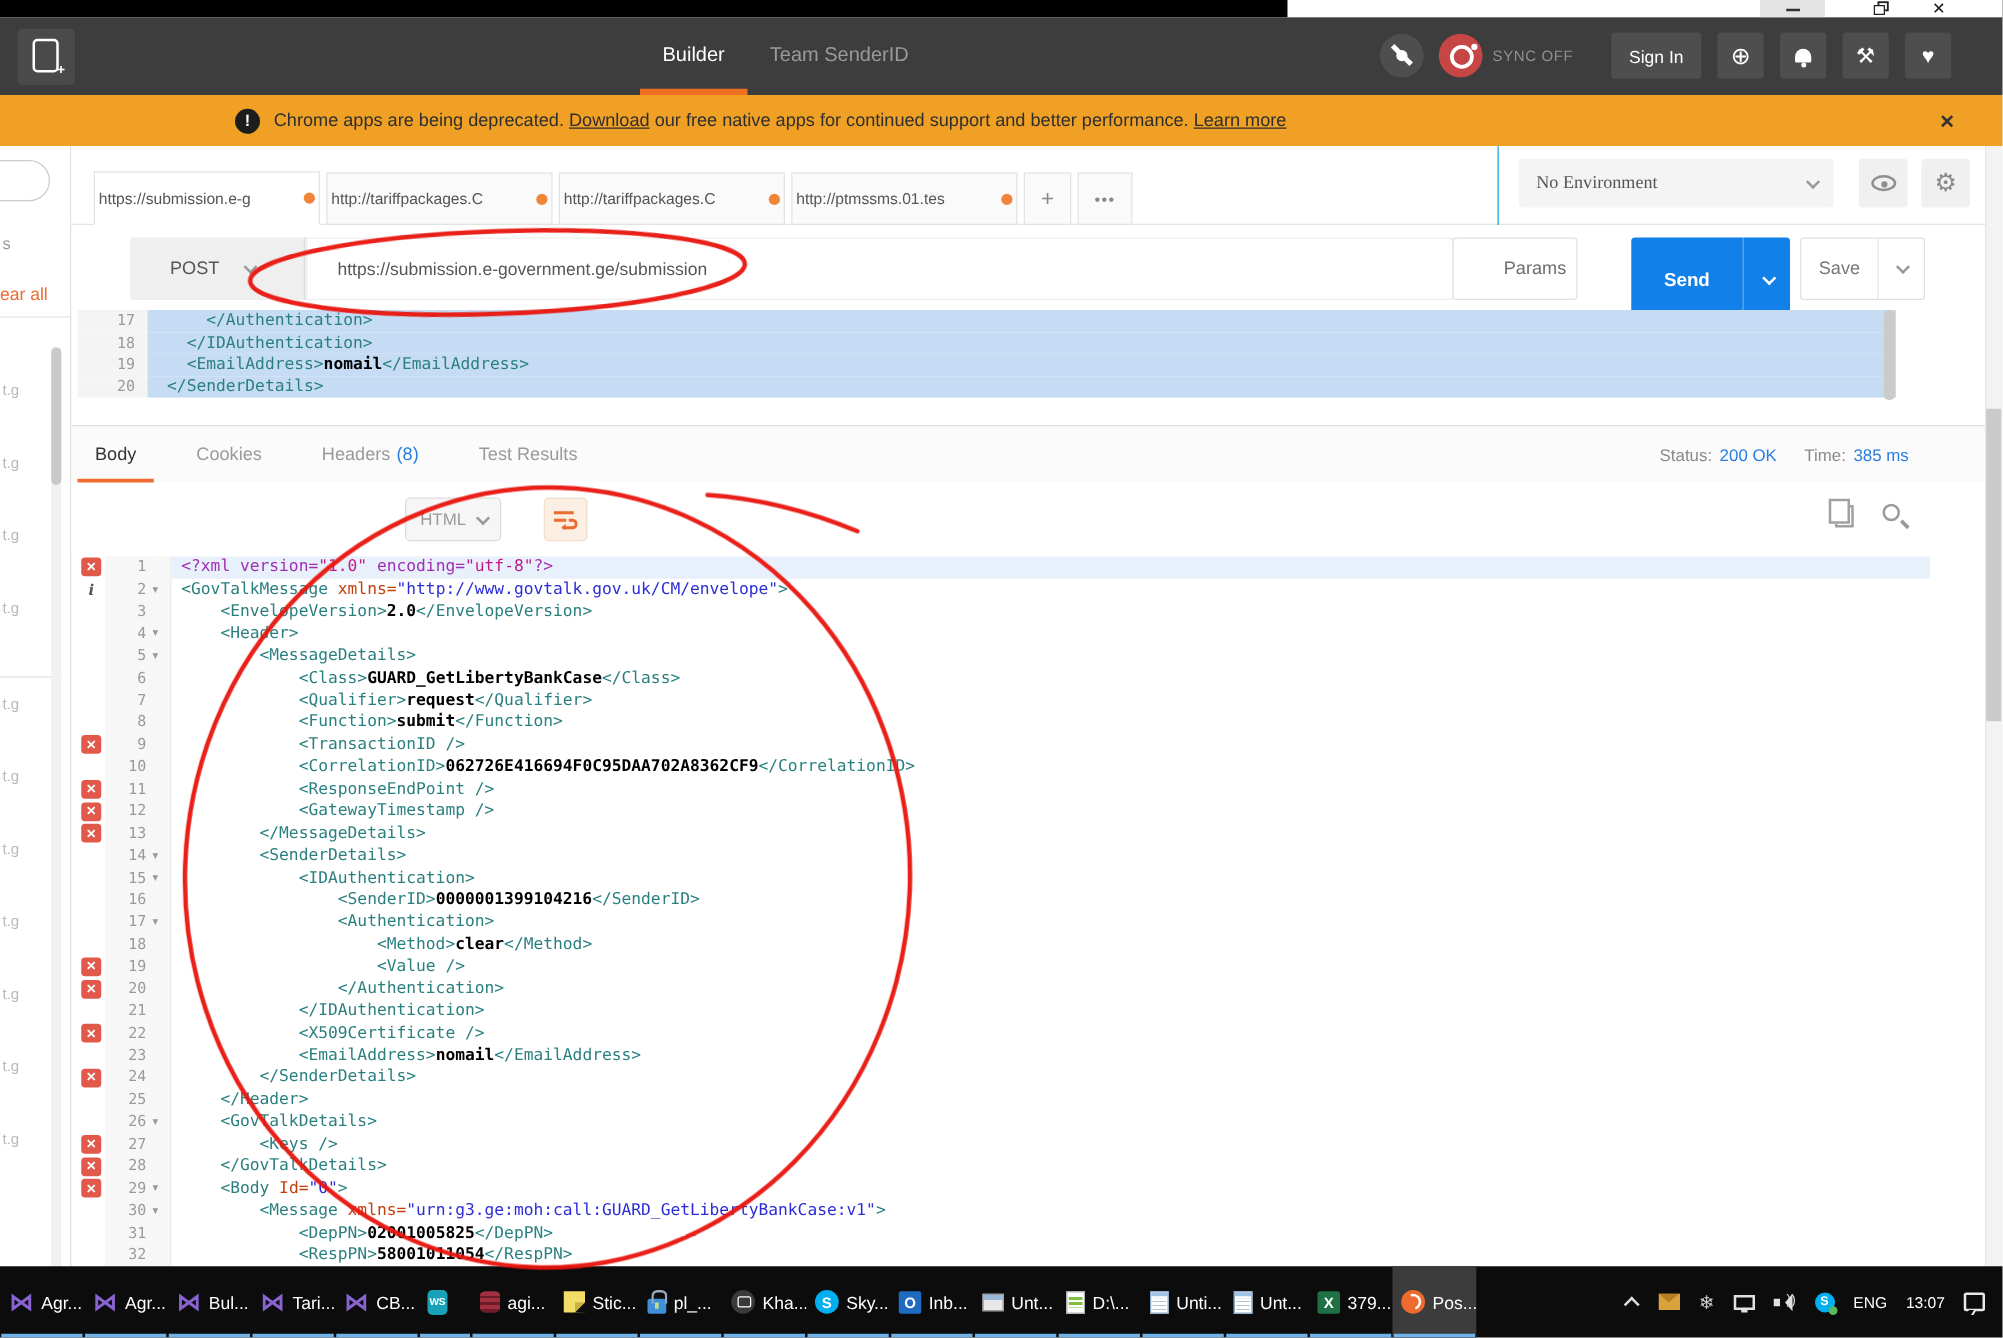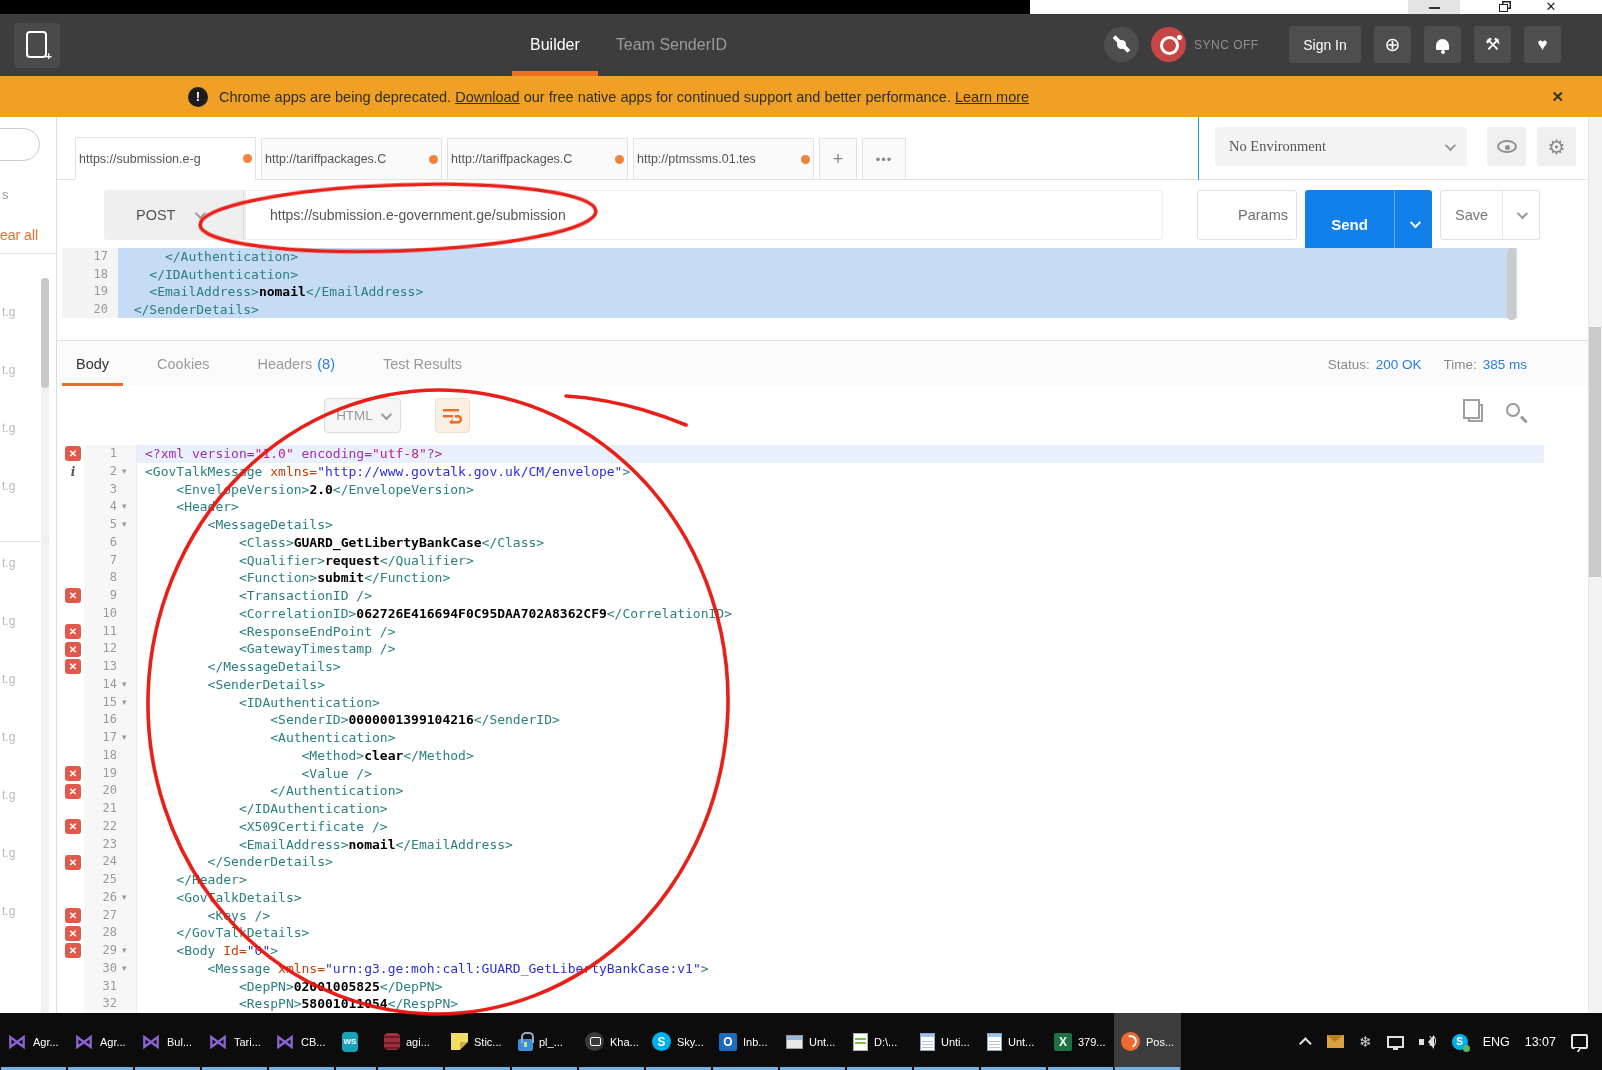--- a/index.html
+++ b/index.html
@@ -81,21 +81,21 @@
   .env-gear { left:338px; color:#8a8a8a; font-size:20px; }
   .eye-shape { width:20px; height:13px; border:2px solid #8f8f8f; border-radius:50%; position:relative; }
   .eye-shape::after { content:""; position:absolute; left:6px; top:3px; width:5px; height:5px; border-radius:50%; background:#8f8f8f; }
   .chev { width:8px; height:8px; border-right:2px solid #999; border-bottom:2px solid #999; transform:rotate(45deg) translateY(-2px); }
 
   
   .reqrow { position:absolute; left:57px; top:63px; right:14px; height:68px; background:#fff; }
   .urlbar { position:absolute; left:18px; top:10px; width:1059px; height:50px; background:#efefef; border-radius:3px;margin-left:29px; }
   .method { position:absolute; left:0; top:0; width:140px; height:50px; display:flex; align-items:center; gap:20px; padding-left:32px; font-size:14.5px; color:#555; border-right:1px solid #ddd; }
   .urlfield { position:absolute; left:142px; top:1px; right:1px; height:48px; background:#fff; border-radius:0 3px 3px 0; display:flex; align-items:center; padding-left:24px; font-size:14px; color:#555; }
-  .params-btn { position:absolute; left:1140px; top:10px; width:100px; height:50px; background:#fff; border:1px solid #e0e0e0; border-radius:3px; color:#6e6e6e; font-size:14.5px; display:flex; align-items:center; justify-content:center;padding-left:32px; }
+  .params-btn { position:absolute; left:1105px; top:10px; width:100px; height:50px; background:#fff; border:1px solid #e0e0e0; border-radius:3px; color:#6e6e6e; font-size:14.5px; display:flex; align-items:center; justify-content:center;padding-left:32px; }
   .send-btn { position:absolute; left:1248px; top:10px; width:127px; height:68px; background:#1180e8; border-radius:3px; display:flex; color:#fff; }
   .send-main { width:90px; display:flex; align-items:center; justify-content:center; font-size:15px; font-weight:bold; border-right:1px solid rgba(255,255,255,.35); }
   .send-chev { flex:1; display:flex; align-items:center; justify-content:center; }
   .send-chev .chev { border-color:#fff; }
   .save-btn { position:absolute; left:1383px; top:10px; width:100px; height:50px; background:#fff; border:1px solid #e0e0e0; border-radius:3px; display:flex; color:#777; font-size:14.5px; }
   .save-main { width:62px; display:flex; align-items:center; justify-content:center; border-right:1px solid #e6e6e6; }
   .save-chev { flex:1; display:flex; align-items:center; justify-content:center; }
 
   
   .reqeditor { position:absolute; left:62px; top:131px; width:1455px; height:74px; overflow:hidden; background:#fff; }
@@ -148,21 +148,21 @@
   
   .main-scroll { position:absolute; right:0; top:0; width:14px; height:896px; background:#f3f3f3; border-left:1px solid #e5e5e5; }
   .main-thumb { position:absolute; right:1px; top:210px; width:12px; height:250px; background:#cacaca; }
 
   
   #taskbar { position:absolute; top:1013px; left:0; width:1602px; height:57px; background:#0c0c0c; display:flex; align-items:stretch; }
   .tb-app { position:relative; width:67px; flex:none; display:flex; align-items:center; gap:6px; padding-left:7px; overflow:hidden; }
   .tb-app.noname { width:42px; }
   .tb-app.active { background:#3c3c3c; }
   .tb-app::after { content:""; position:absolute; left:1px; right:1px; bottom:0; height:3px; background:#6fb3e8; }
-  .tb-label { color:#fff; font-size:11px; white-space:nowrap; }
+  .tb-label { color:#fff; font-size:14px; white-space:nowrap; }
   .ic { width:20px; height:20px; flex:none; display:flex; align-items:center; justify-content:center; font-size:12px; }
   .ic-vs { color:#8a63d2; font-size:19px; font-weight:bold; }
   .ic-ws { background:#17a2b8; border-radius:4px; color:#fff; font-size:8px; font-weight:bold; width:16px; height:20px; }
   .ic-db { width:16px; height:17px; border-radius:5px/3px; background:repeating-linear-gradient(#a03040 0 3.5px,#6e1b28 3.5px 5.5px); }
   .ic-sticky { width:17px; height:17px; background:#f3dd66; position:relative; }
   .ic-sticky::after { content:""; position:absolute; right:0; bottom:0; border:4px solid #0c0c0c; border-left-color:#c9b23e; border-top-color:#c9b23e; }
   .ic-lock { width:15px; height:12px; background:#3e8fd8; border-radius:2px; position:relative; margin-top:6px; }
   .ic-lock::before { content:""; position:absolute; left:3px; top:-7px; width:9px; height:9px; border:2.5px solid #9ab; border-bottom:none; border-radius:5px 5px 0 0; }
   .ic-lock::after { content:""; position:absolute; left:6px; top:3px; width:3px; height:5px; background:#bfe08a; }
   .ic-chat { width:19px; height:19px; border-radius:50%; background:#3a3a3a; position:relative; }

